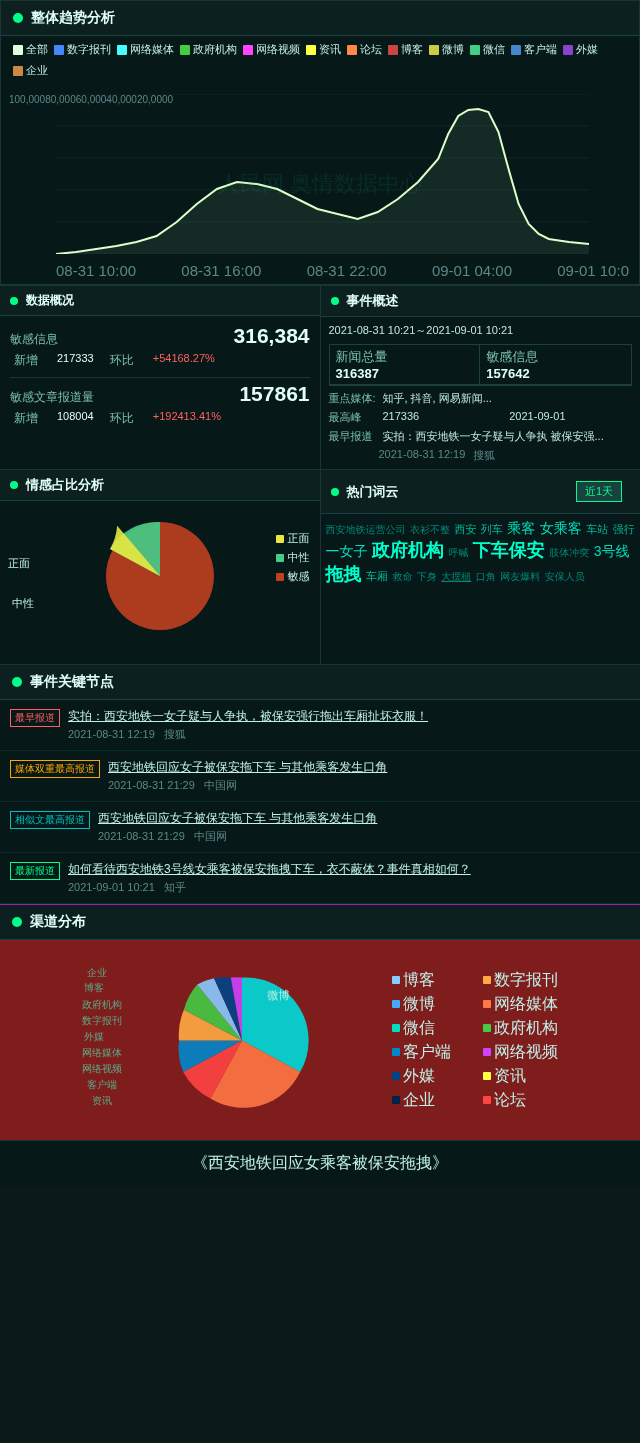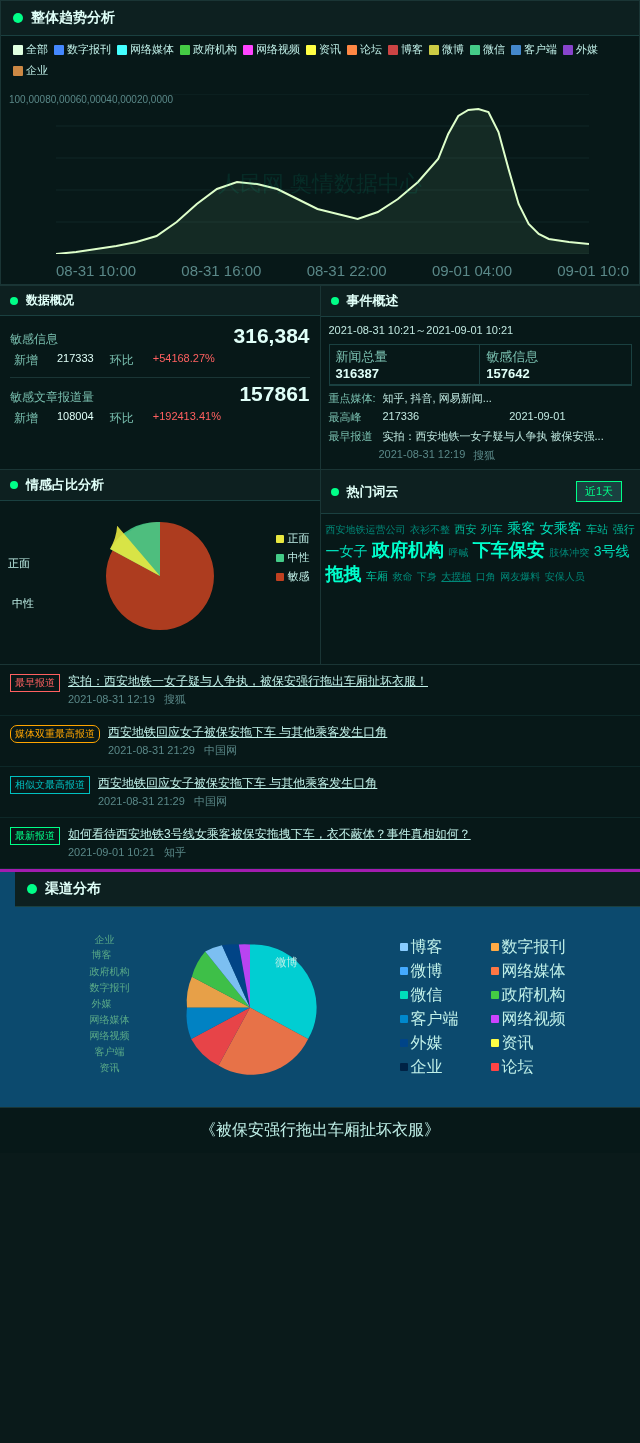--- a/index.html
+++ b/index.html
@@ -279,32 +279,31 @@
     }
     .node-tag {
       font-size: 10px;
       padding: 1px 4px;
       border: 1px solid;
       white-space: nowrap;
       flex-shrink: 0;
       margin-top: 1px;
     }
     .node-tag.earliest { border-color: #ff6060; color: #ff6060; }
-    .node-tag.max-spread { border-color: #ffa500; color: #ffa500; border-radius: 7px; }
+    .node-tag.max-spread { border-color: #ffa500; color: #ffa500; }
     .node-tag.max-similar { border-color: #00c0c0; color: #00c0c0; }
     .node-tag.latest { border-color: #00ff88; color: #00ff88; }
     .node-content {}
     .node-title { font-size: 12px; color: #c0f0e8; margin-bottom: 2px; text-decoration: underline; }
     .node-meta { font-size: 11px; color: #5a8888; }
 
     
     .channel-section {
-      background: #0c4a6e;
-      border-top: 3px solid #a21caf;
-      padding-left: 15px;
+      background: #7f1d1d;
+      border-top: 1px solid #a21caf;
     }
     .channel-chart-area {
       height: 200px;
       position: relative;
       display: flex;
       align-items: center;
       justify-content: center;
     }
     .ch-legend-item {
       display: flex;
@@ -572,20 +571,24 @@
         <span class="word-tiny" style="left:80px;top:118px;">下身</span>
         <span class="word-tiny" style="left:115px;top:118px;text-decoration:underline;">大摆槌</span>
         <span class="word-tiny" style="right:25px;top:118px;">口角</span>
         <span class="word-tiny" style="left:5px;top:132px;">网友爆料</span>
         <span class="word-tiny" style="left:100px;top:132px;">安保人员</span>
       </div>
     </div>
   </div>
 
   <div class="key-nodes-section">
+    <div class="section-header">
+      <div class="section-dot"></div>
+      <span class="section-title">事件关键节点</span>
+    </div>
     <div class="node-item">
       <span class="node-tag earliest">最早报道</span>
       <div class="node-content">
         <div class="node-title">实拍：西安地铁一女子疑与人争执，被保安强行拖出车厢扯坏衣服！</div>
         <div class="node-meta">
           <span>2021-08-31 12:19</span>
           &nbsp;
           <span>搜狐</span>
         </div>
       </div>
@@ -717,16 +720,16 @@
           <div class="ch-legend-item">
             <div class="ch-legend-dot" style="background:#ff4444;"></div>
             <span>论坛</span>
           </div>
         </div>
       </div>
     </div>
   </div>
 
   <div class="footer-title">
-    <span>《被保安强行拖出车厢扯坏衣服》</span>
+    <span>《西安地铁回应女乘客被保安拖拽》</span>
   </div>
 
 </div>
 
 </body></html>

